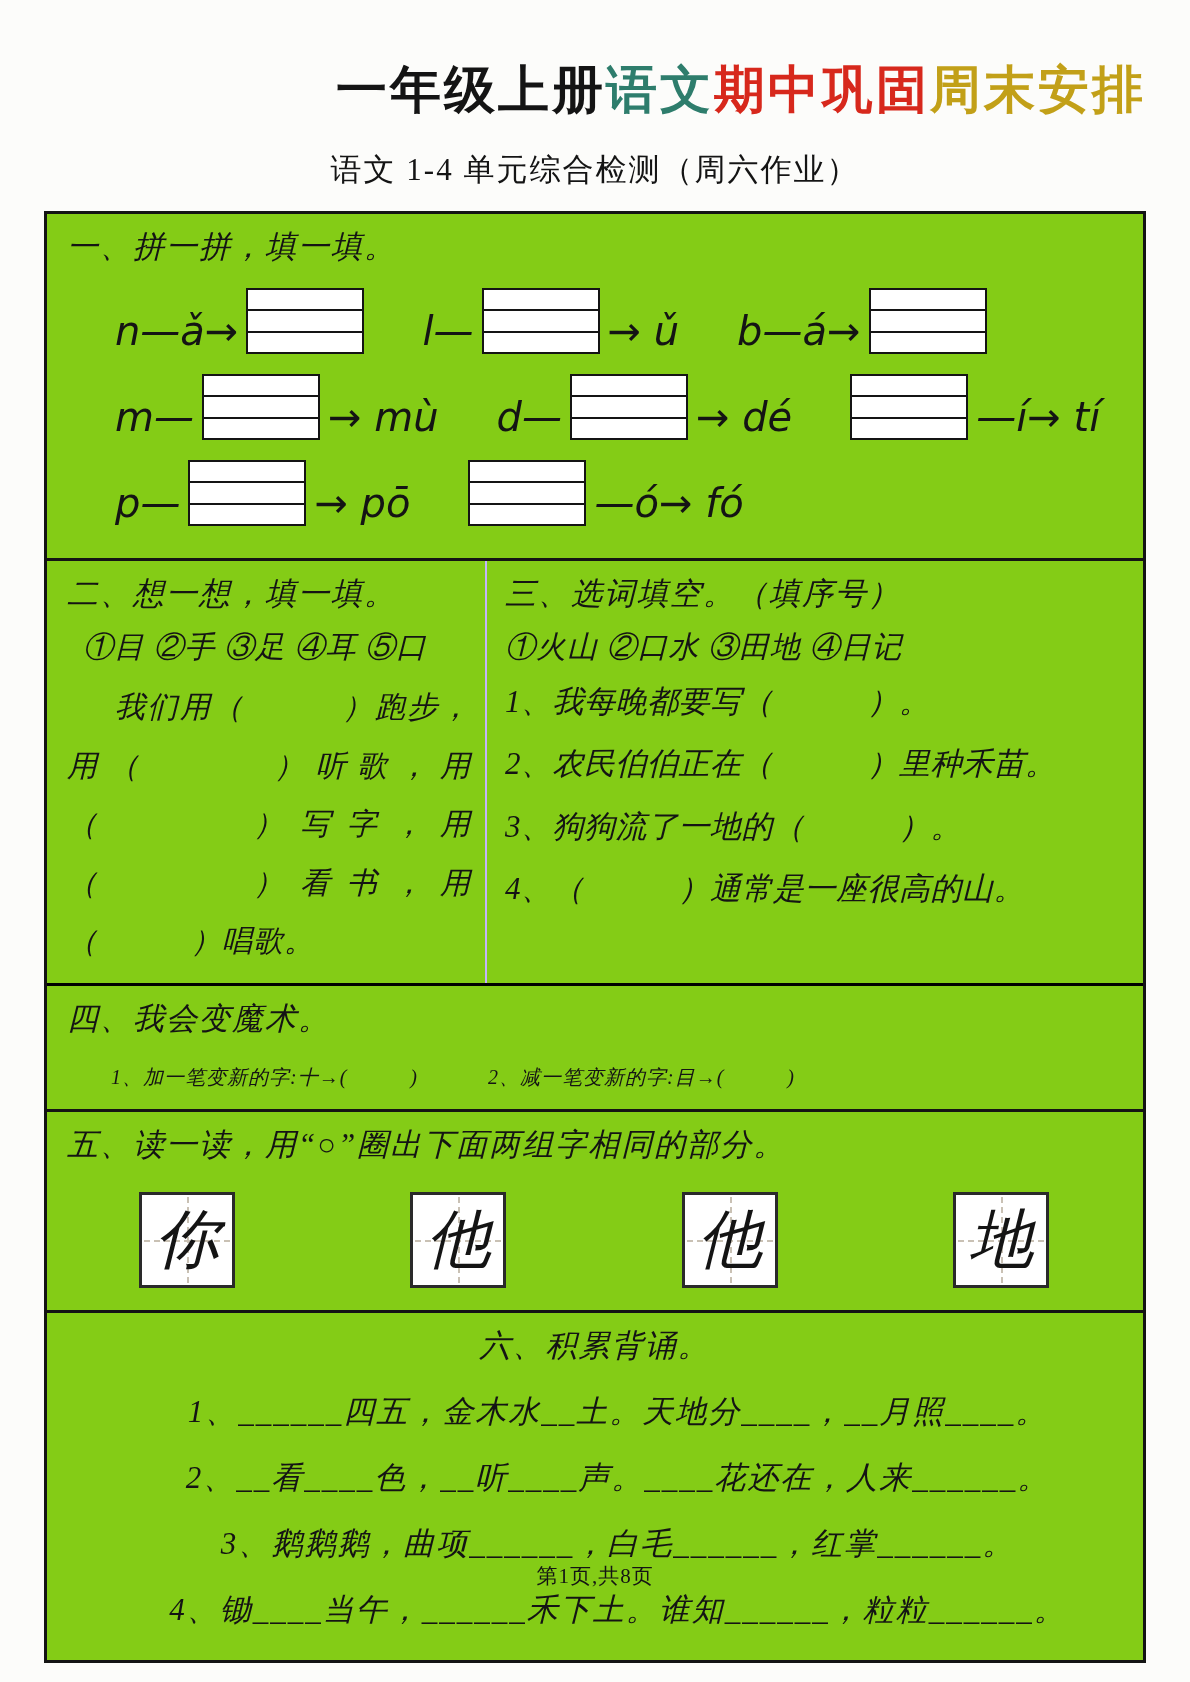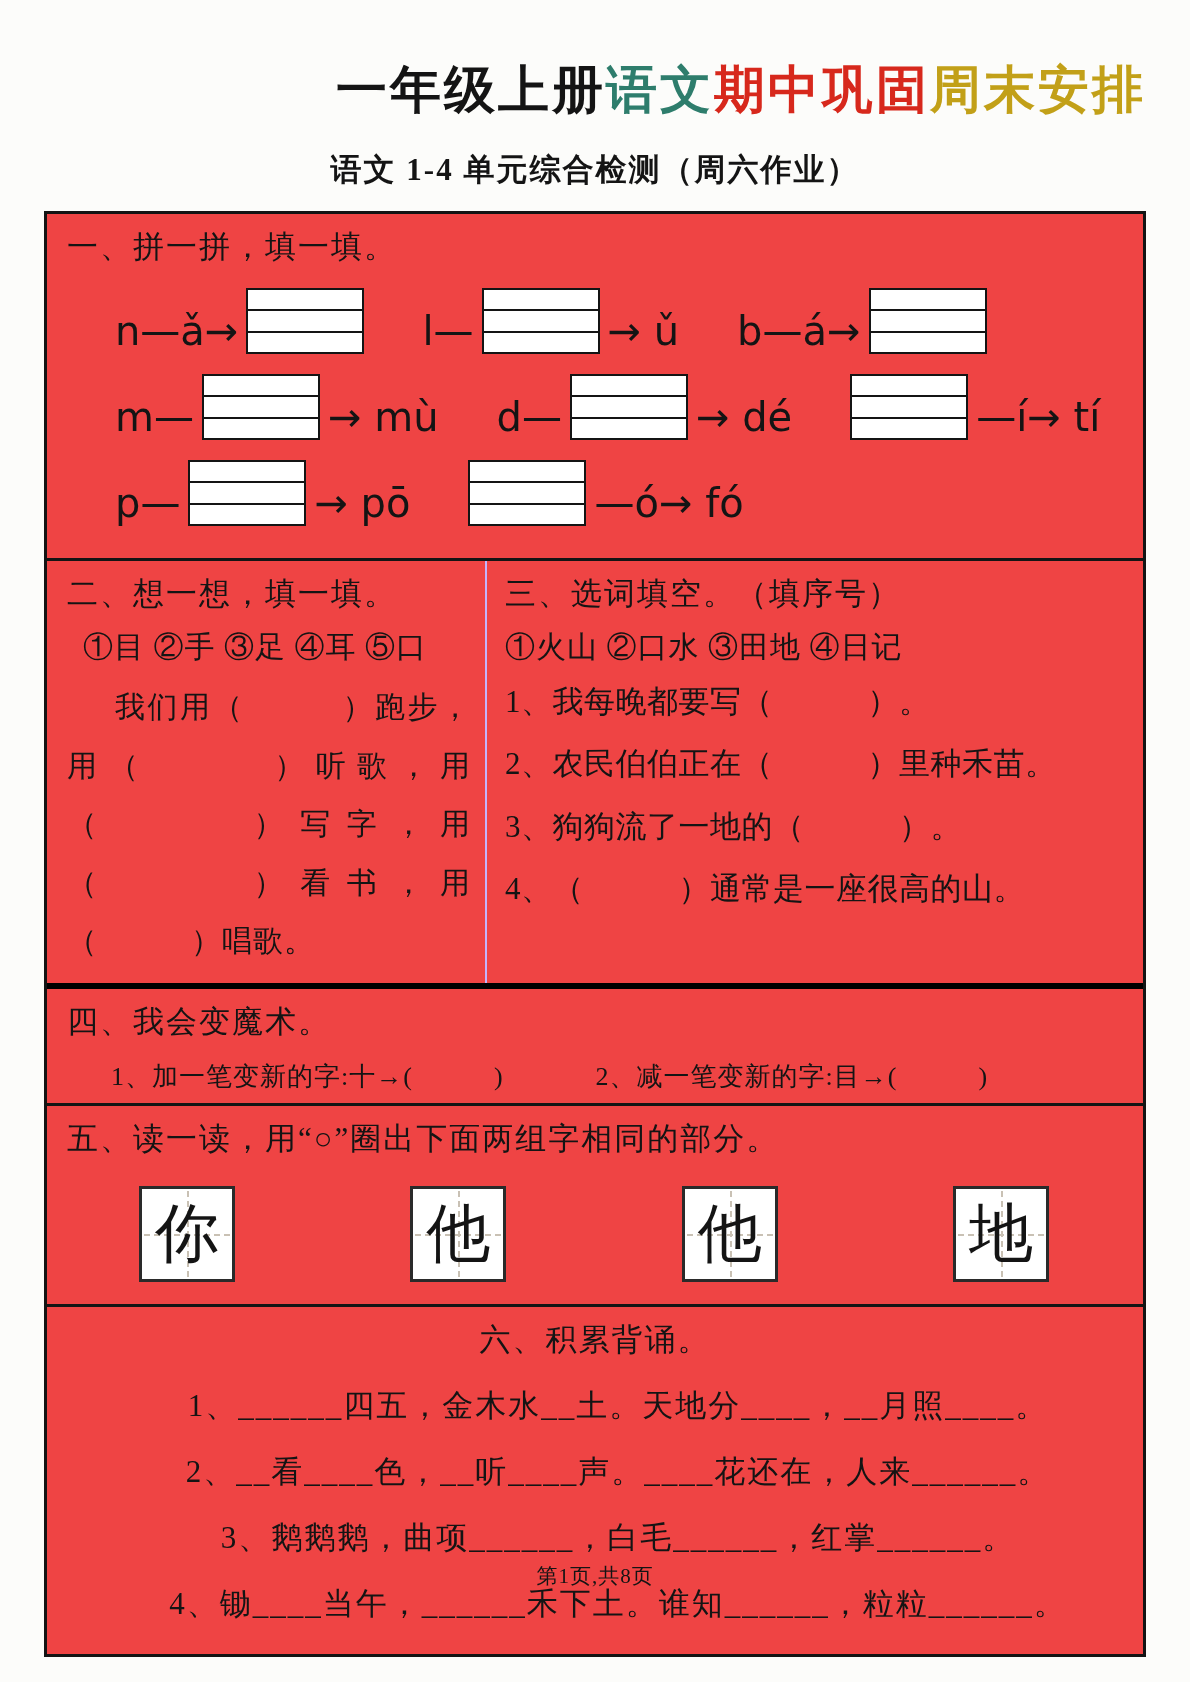--- a/index.html
+++ b/index.html
@@ -15,26 +15,26 @@
   .title {
     text-align:right;
     font-size:51px;
     font-weight:900;
     letter-spacing:3px;
     white-space:nowrap;
   }
   .subtitle {
     text-align:center;
     font-size:31px;
-    font-weight:700;
+    font-weight:400;
     letter-spacing:2px;
     margin-top:24px;
   }
 
-  .sheet { border:3px solid #141414; margin-top:20px; background:#ef4444; }
+  .sheet { border:3px solid #141414; margin-top:20px; background:#84cc16;font-style:italic; }
 
   .sec { padding:12px 20px; }
   .sec-heading { font-size:31px; letter-spacing:2px; }
 
   
   .sec1 { min-height:316px; }
   .pinyin-area { font-family:"DejaVu Sans","Liberation Sans",sans-serif; font-size:40px; }
   .prow { display:flex; align-items:center; margin:20px 0 20px 48px; gap:58px; }
   .pitem { display:flex; align-items:flex-end; gap:8px; }
   .ptext { white-space:nowrap; }
@@ -52,22 +52,22 @@
   .col-left  { width:438px; padding:12px 14px 12px 20px; }
   .col-right { flex:1; border-left:2px solid #c4b5fd; padding:12px 14px 12px 18px; }
   .options-line { font-size:30px; margin-top:12px; padding-left:16px; letter-spacing:1px; }
   .fill-body {
     font-size:30px; line-height:1.95; margin-top:10px;
     text-indent:1.6em; letter-spacing:1px; text-align:justify;
   }
   .choice-item { font-size:31px; line-height:1.82; letter-spacing:0.5px; margin-top:6px; white-space:nowrap; }
 
   
-  .sec4 { border-top:6px solid #000000; min-height:112px; padding-bottom:9px; }
-  .sec4-line { display:flex; gap:92px; margin-top:16px; padding-left:44px; font-size:26px; letter-spacing:1px; }
+  .sec4 { border-top:3px solid #000000; min-height:112px; padding-bottom:18px; }
+  .sec4-line { display:flex; gap:70px; margin-top:24px; padding-left:44px; font-size:20px; letter-spacing:1px; }
 
   
   .sec5 { border-top:3px solid #141414; min-height:196px; padding-bottom:22px; }
   .charbox-row { display:flex; justify-content:space-between; padding:0 74px 0 72px; margin-top:26px; }
   .charbox {
     width:96px; height:96px;
     border:3px solid #2a2a2a;
     position:relative;
     display:flex; align-items:center; justify-content:center;
     background:#fff;

